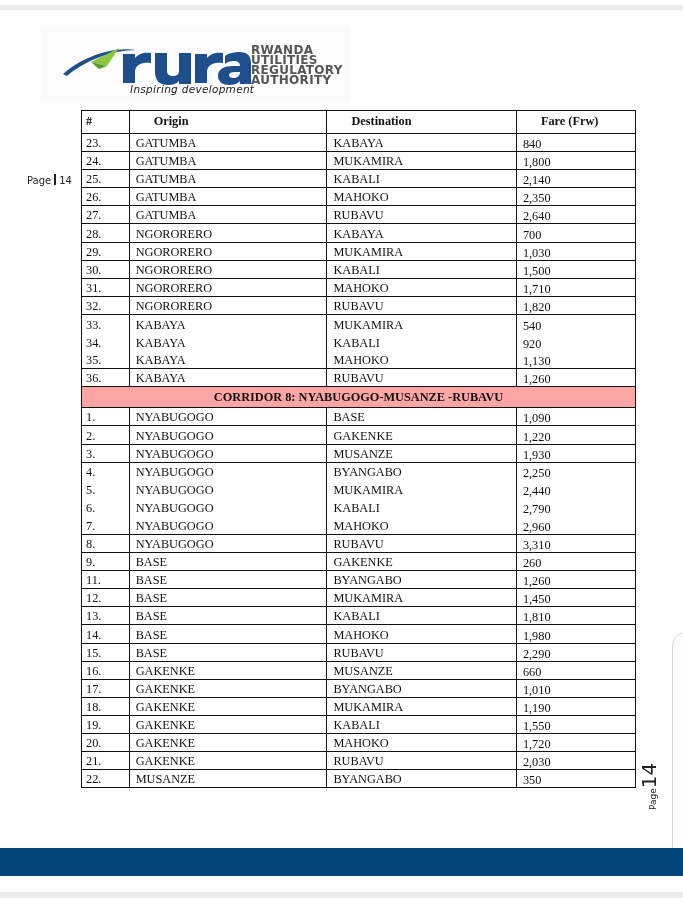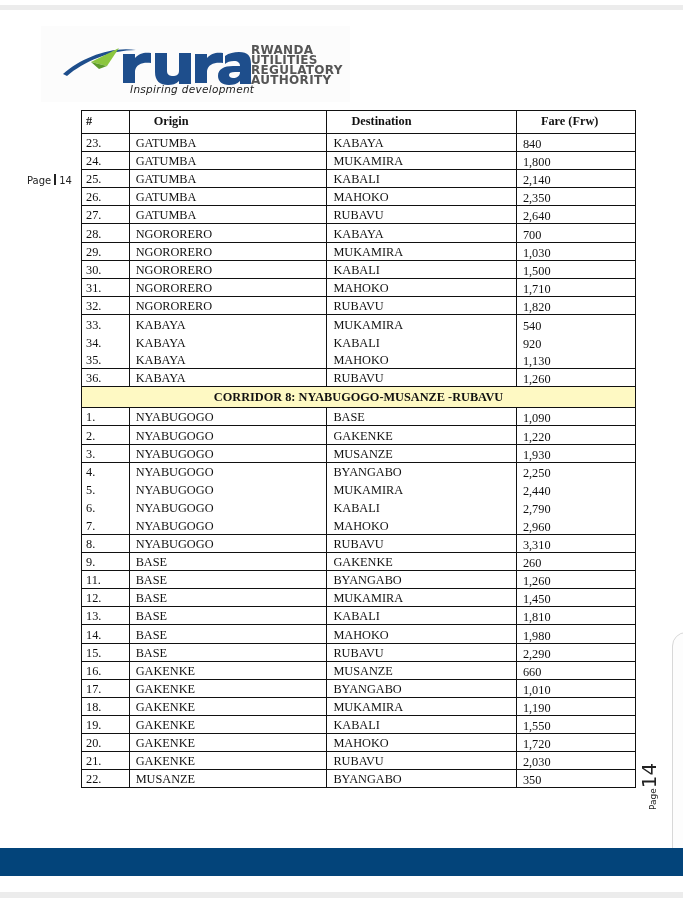--- a/index.html
+++ b/index.html
@@ -25,21 +25,21 @@
   .fare-table tr { border-top: 1px solid #111; }
   .fare-table tr.no-top { border-top: none; }
   .fare-table tr:last-child { border-bottom: 1px solid #111; }
   .fare-table th { text-align: left; font-weight: bold; height: 23px; vertical-align: top; padding-top: 2px; padding-left: 24px; }
   .fare-table thead tr { border-top: 1px solid #111; }
   .c-num { width: 46px; padding-left: 4px !important; }
   .c-orig { width: 191px; }
   .c-dest { width: 183px; }
   .c-fare { width: 115px; }
   td.fare { text-align: left; padding-right: 4px; vertical-align: bottom; line-height: 14px; }
-  tr.corridor td { background: #fef9c3; text-align: center; font-weight: bold; height: 21px; vertical-align: middle; border-right: 1px solid #111; }
+  tr.corridor td { background: #fca5a5; text-align: center; font-weight: bold; height: 21px; vertical-align: middle; border-right: 1px solid #111; }
 
   .page-right { position: absolute; left: 637px; top: 770px; width: 40px; height: 40px; transform: rotate(-90deg); transform-origin: 20px 20px; white-space: nowrap; font-family: "DejaVu Sans", sans-serif; color: #222; }
   .page-right .lbl { font-size: 9px; }
   .page-right .num { font-size: 20px; }
 
   .side-tab { position: absolute; left: 672px; top: 632px; width: 30px; height: 238px; border: 1px solid #d8d8d8; border-radius: 14px 0 0 14px; background: #fdfdfd; }
 
   .footer-band { position: absolute; left: 0; top: 848px; width: 683px; height: 28px; background: #03447a; }
 </style>
 </head>

